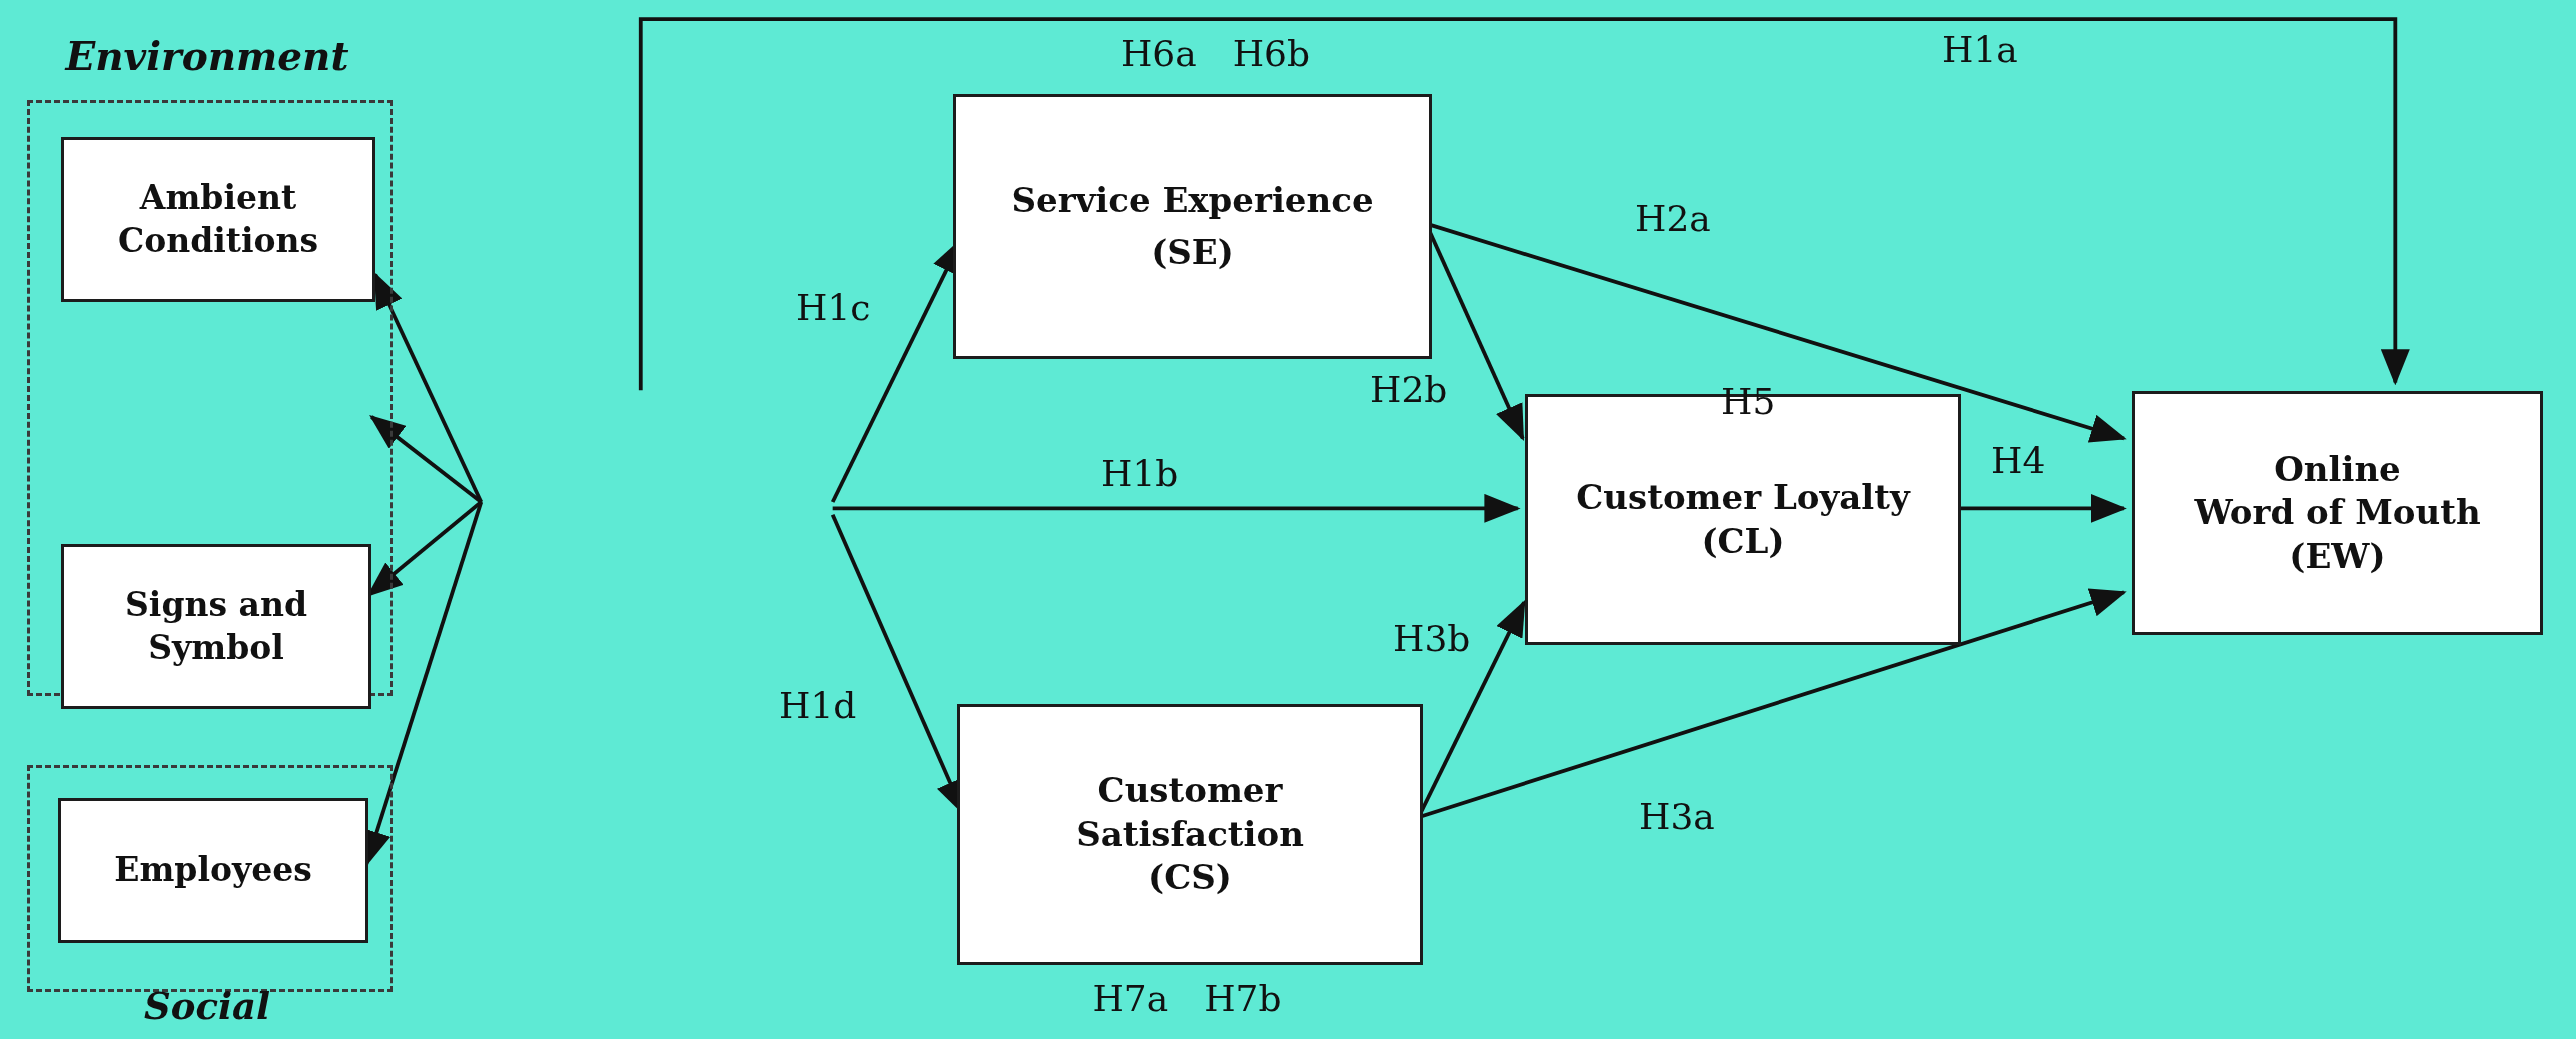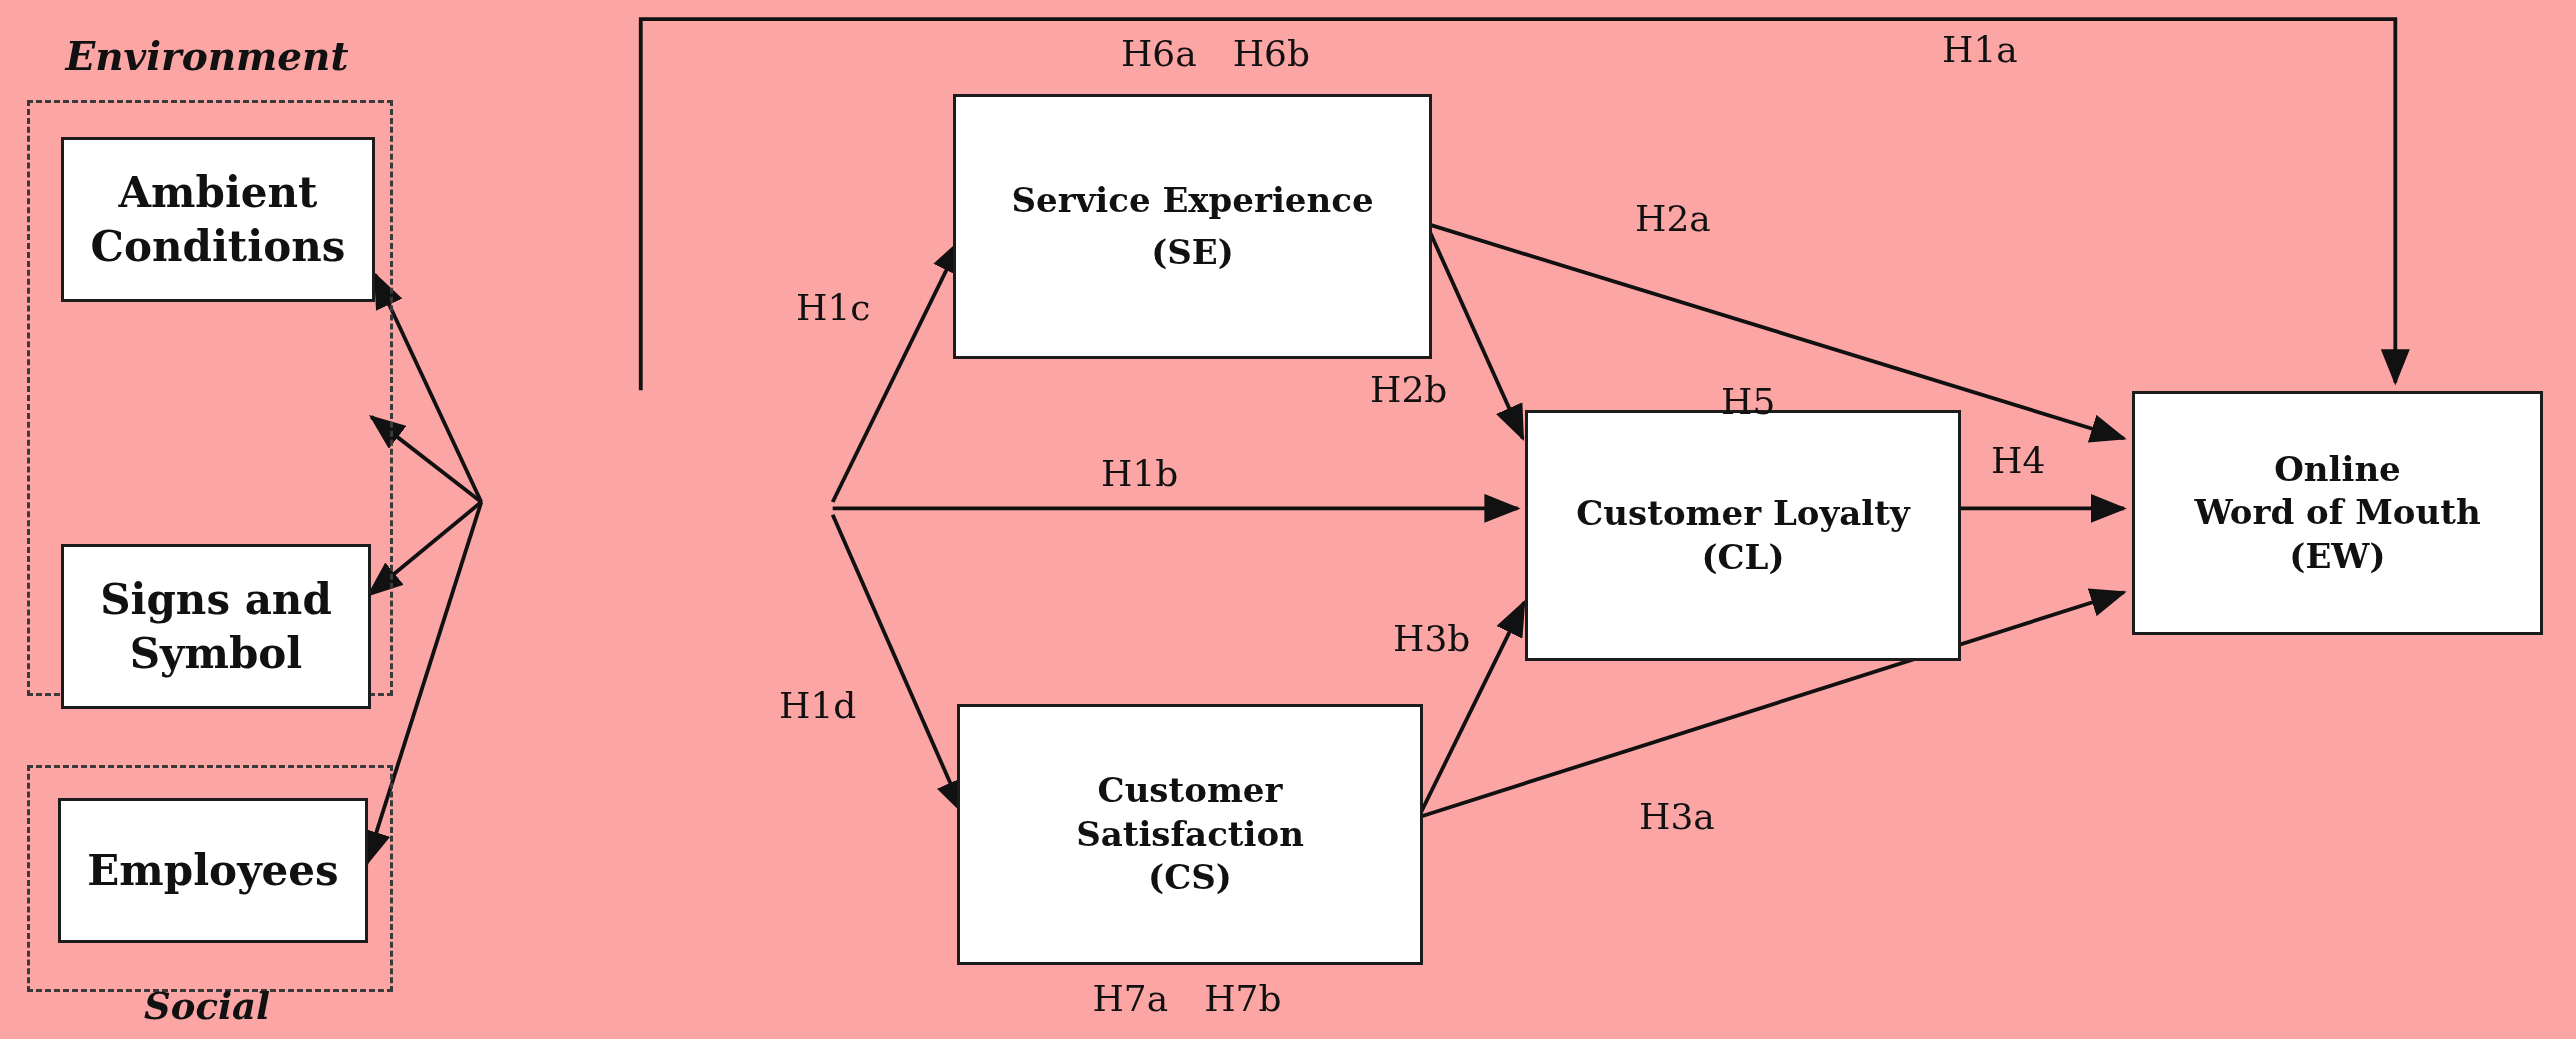--- a/index.html
+++ b/index.html
@@ -4,21 +4,21 @@
 <style>
   html, body {
     margin: 0;
     padding: 0;
     background: #ffffff;
   }
   #canvas {
     position: relative;
     width: 2576px;
     height: 1039px;
-    background: #fca5a5;
+    background: #5eead4;
     font-family: "DejaVu Serif", "Liberation Serif", serif;
     color: #111111;
     overflow: hidden;
   }
   #connector-layer {
     position: absolute;
     left: 0; top: 0;
     width: 2576px; height: 1039px;
   }
   .group-box {
@@ -33,21 +33,21 @@
     display: flex;
     flex-direction: column;
     align-items: center;
     justify-content: center;
     text-align: center;
     font-weight: bold;
     line-height: 1.28;
   }
   .subnode {
     border-width: 3.2px;
-    font-size: 42px;
+    font-size: 33px;
   }
   .mainnode { font-size: 34px; }
   .group-label {
     position: absolute;
     display: flex;
     justify-content: center;
     font-style: italic;
     font-weight: bold;
     font-size: 39px;
   }
@@ -120,21 +120,21 @@
 
   <div class="node mainnode" style="left:953px; top:94px; width:473px; height:259px;gap:8px;">
     <div>Service Experience</div>
     <div>(SE)</div>
   </div>
   <div class="node mainnode" style="left:957px; top:704px; width:460px; height:255px;">
     <div>Customer</div>
     <div>Satisfaction</div>
     <div>(CS)</div>
   </div>
-  <div class="node mainnode" style="left:1525px; top:394px; width:430px; height:245px;margin-top:16px;">
+  <div class="node mainnode" style="left:1525px; top:394px; width:430px; height:245px;">
     <div>Customer Loyalty</div>
     <div>(CL)</div>
   </div>
   <div class="node mainnode" style="left:2132px; top:391px; width:405px; height:238px;">
     <div>Online</div>
     <div>Word of Mouth</div>
     <div>(EW)</div>
   </div>
 
   <div class="hyp" style="left:1942px; top:29px;">H1a</div>

